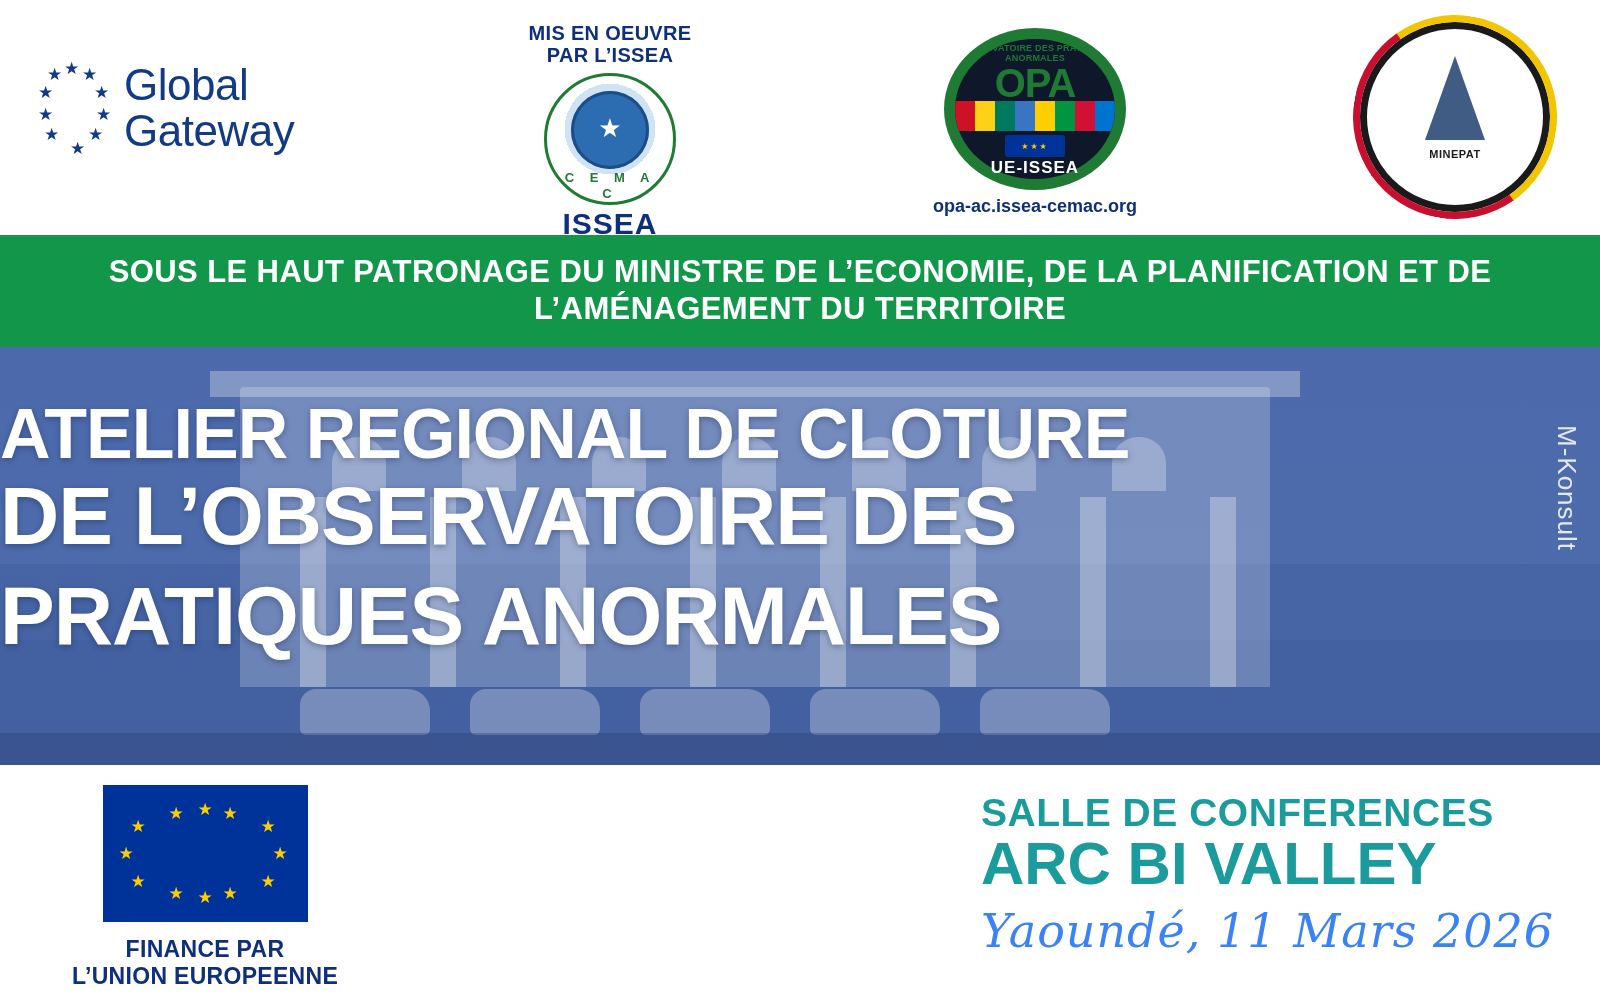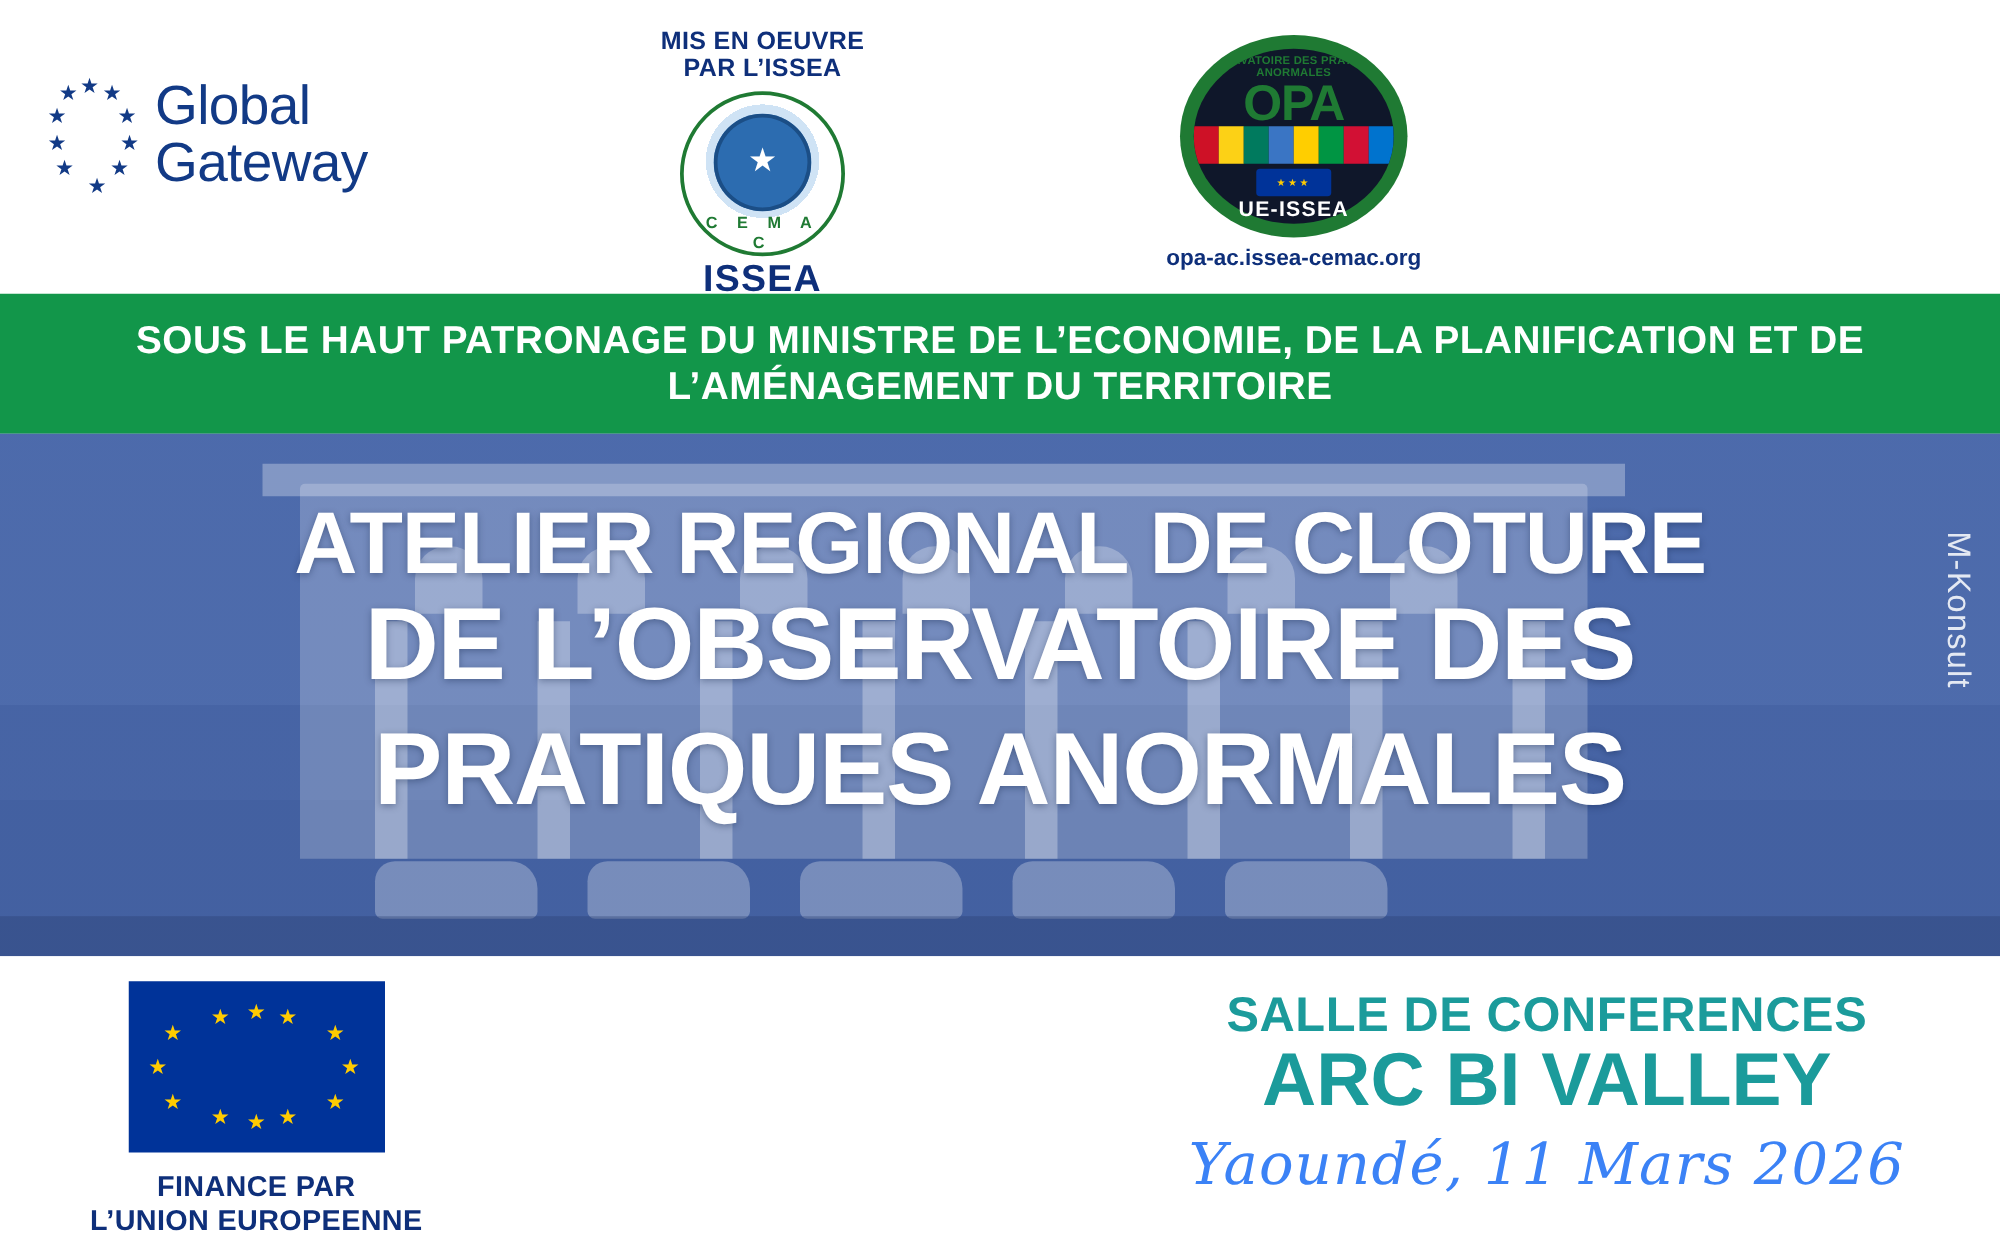--- a/index.html
+++ b/index.html
@@ -227,21 +227,21 @@
     position: absolute; bottom: 30px; width: 130px; height: 46px;
     background: rgba(255,255,255,.28); border-radius: 16px 22px 6px 6px;
   }
   .ground {
     position: absolute; left: 0; bottom: 0; width: 1600px; height: 32px;
     background: rgba(40,60,110,.35);
   }
 
   .title-block {
     position: absolute; left: 0; top: 52px; width: 1600px;
-    text-align: center; color: #ffffff;
+    text-align: left; color: #ffffff;
   }
   .title-line {
     font-weight: bold; line-height: 1.02; letter-spacing: -1px;
     text-shadow: 0 2px 6px rgba(10,25,60,.35);
   }
   .tl1 { font-size: 70px; }
   .tl2 { font-size: 82px; margin-top: 4px; }
   .tl3 { font-size: 82px; margin-top: 16px; }
 
   .watermark {
@@ -266,21 +266,21 @@
   }
   .eu-flag span {
     position: absolute; color: #ffcc00; font-size: 17px; line-height: 1;
   }
   .eu-text {
     margin-top: 14px; color: #0e2f7a; font-weight: bold; font-size: 23px;
     line-height: 1.18; letter-spacing: .3px;
   }
 
   .venue {
-    position: absolute; right: 76px; top: 26px; text-align: center; margin-left: 20px;
+    position: absolute; right: 46px; top: 26px; text-align: left; margin-left: 20px;
   }
   .venue-1 {
     color: #1b9b9b; font-weight: bold; font-size: 39px; letter-spacing: .5px;
   }
   .venue-2 {
     color: #1b9b9b; font-weight: bold; font-size: 60px;
     letter-spacing: 0px; line-height: 1.02; margin-top: -2px;
   }
   .venue-date {
     margin-top: 10px; color: #3b82f6; font-size: 46px;
@@ -344,20 +344,29 @@
             <i style="background:#0073ce"></i>
           </div>
           <div class="opa-big">OPA</div>
           <div class="opa-eu"></div>
         </div>
         <div class="opa-ueissea">UE-ISSEA</div>
       </div>
       <div class="opa-url">opa-ac.issea-cemac.org</div>
     </div>
 
+    <div class="minepat">
+      <div class="minepat-circle"></div>
+      <div class="minepat-arc-y"></div>
+      <div class="minepat-arc-r"></div>
+      <div class="minepat-inner">
+        <div class="minepat-tower"></div>
+        <div class="minepat-label">MINEPAT</div>
+      </div>
+    </div>
 
   </div>
 
   <div class="green-band">
     <p>SOUS LE HAUT PATRONAGE DU MINISTRE DE L’ECONOMIE, DE LA PLANIFICATION ET DE L’AMÉNAGEMENT DU TERRITOIRE</p>
   </div>
 
   <div class="blue-band">
     <div class="bg-building">
       <div class="bld bld-roof"></div>

